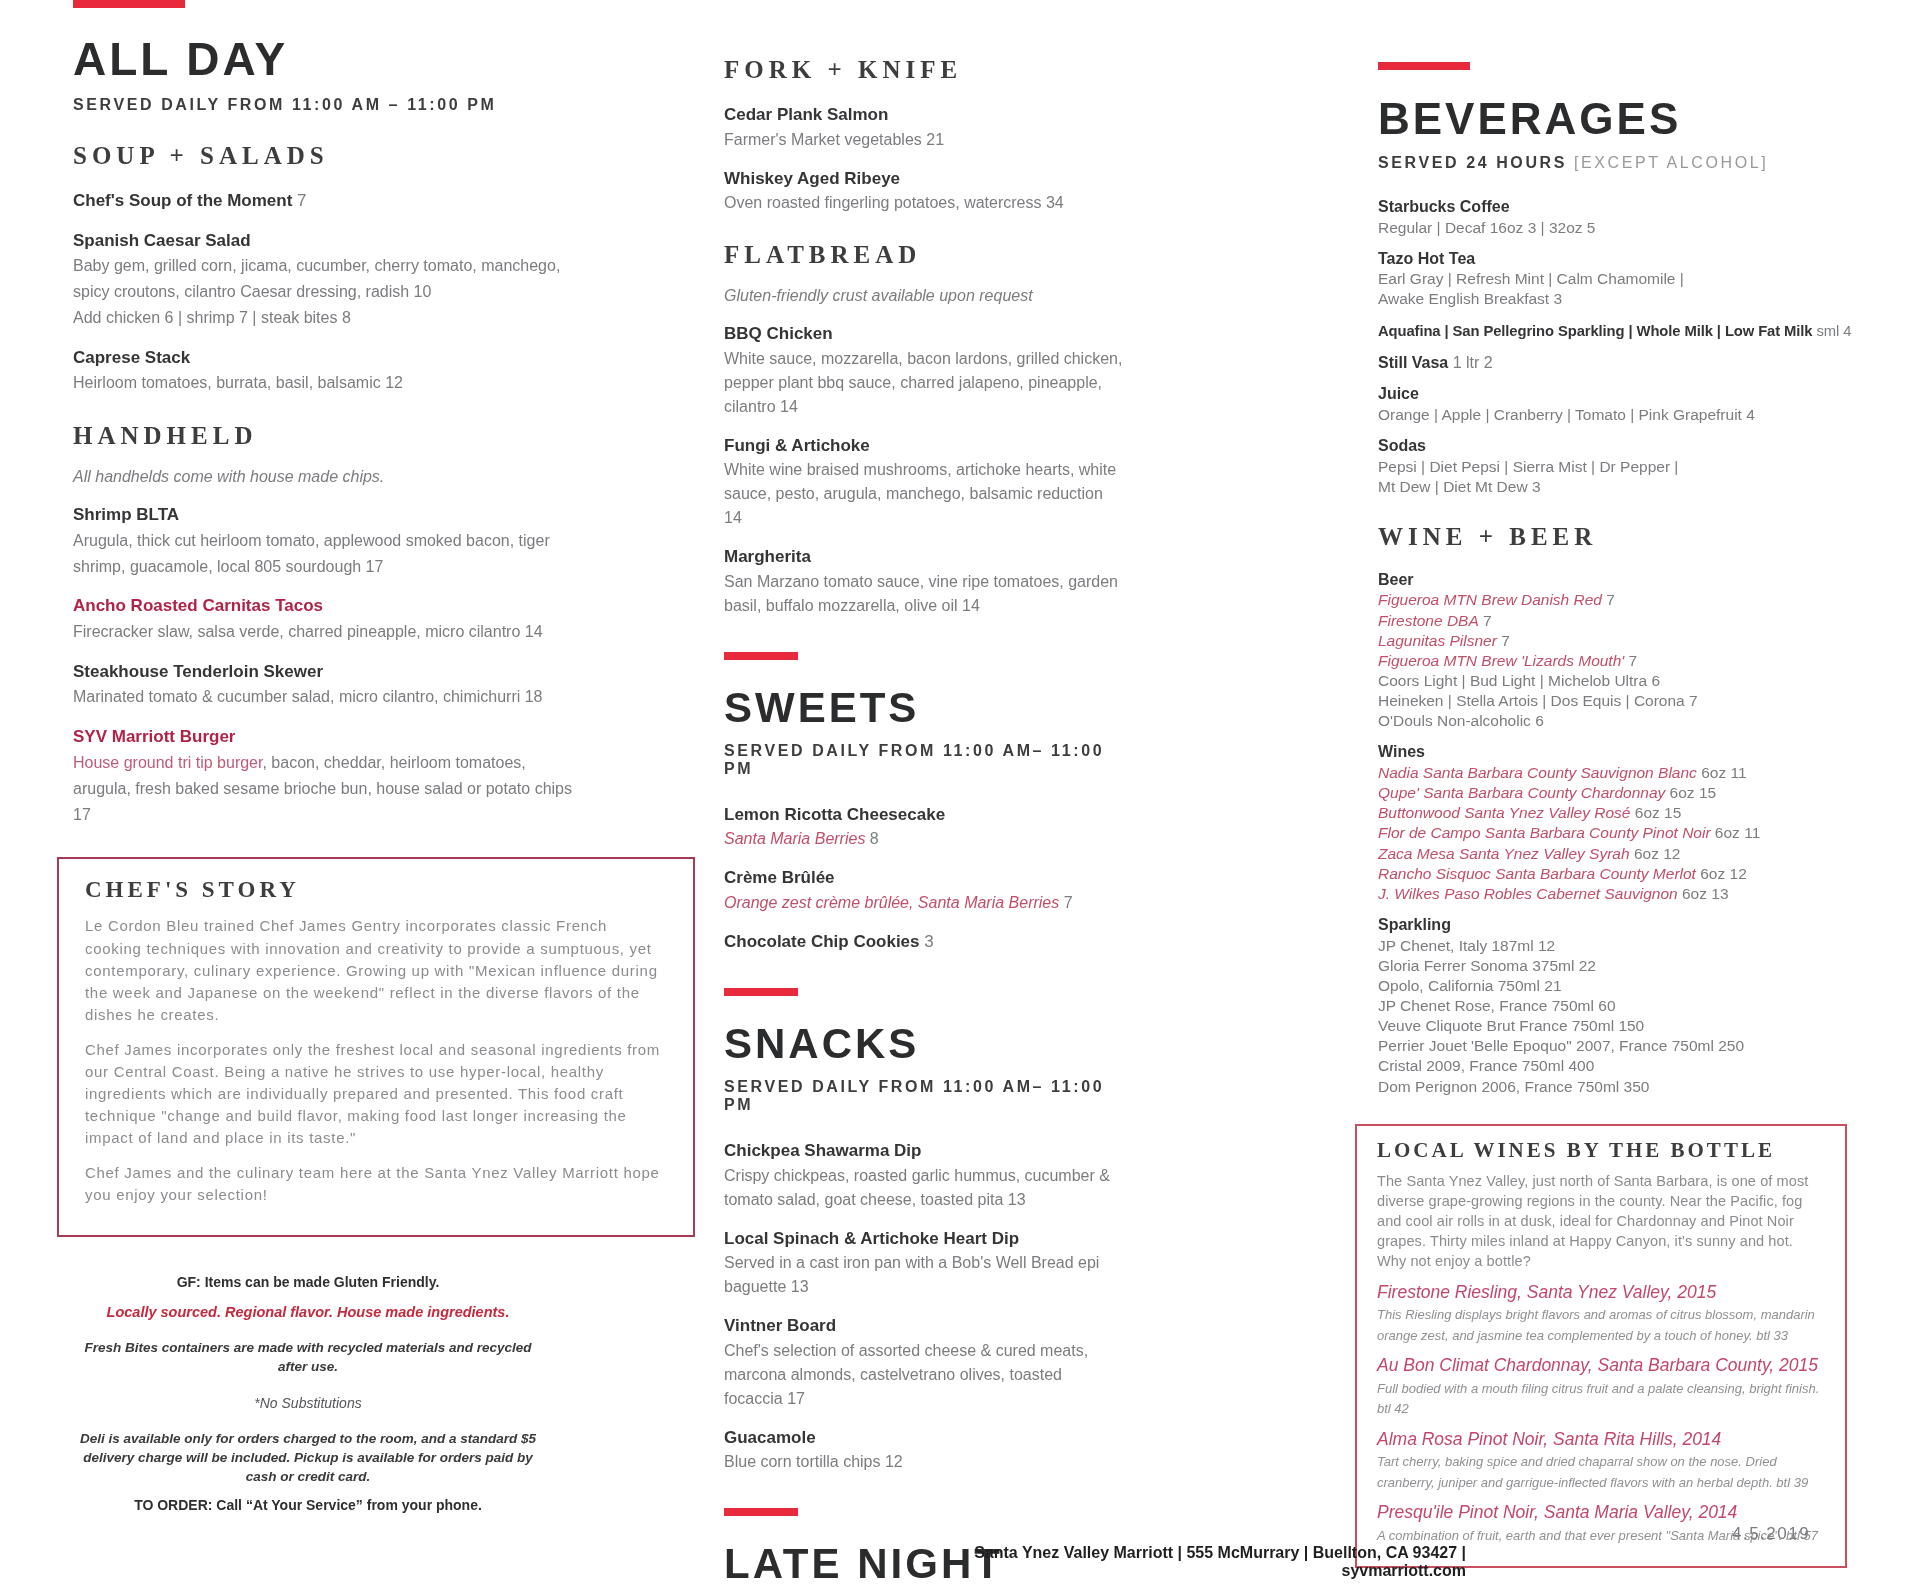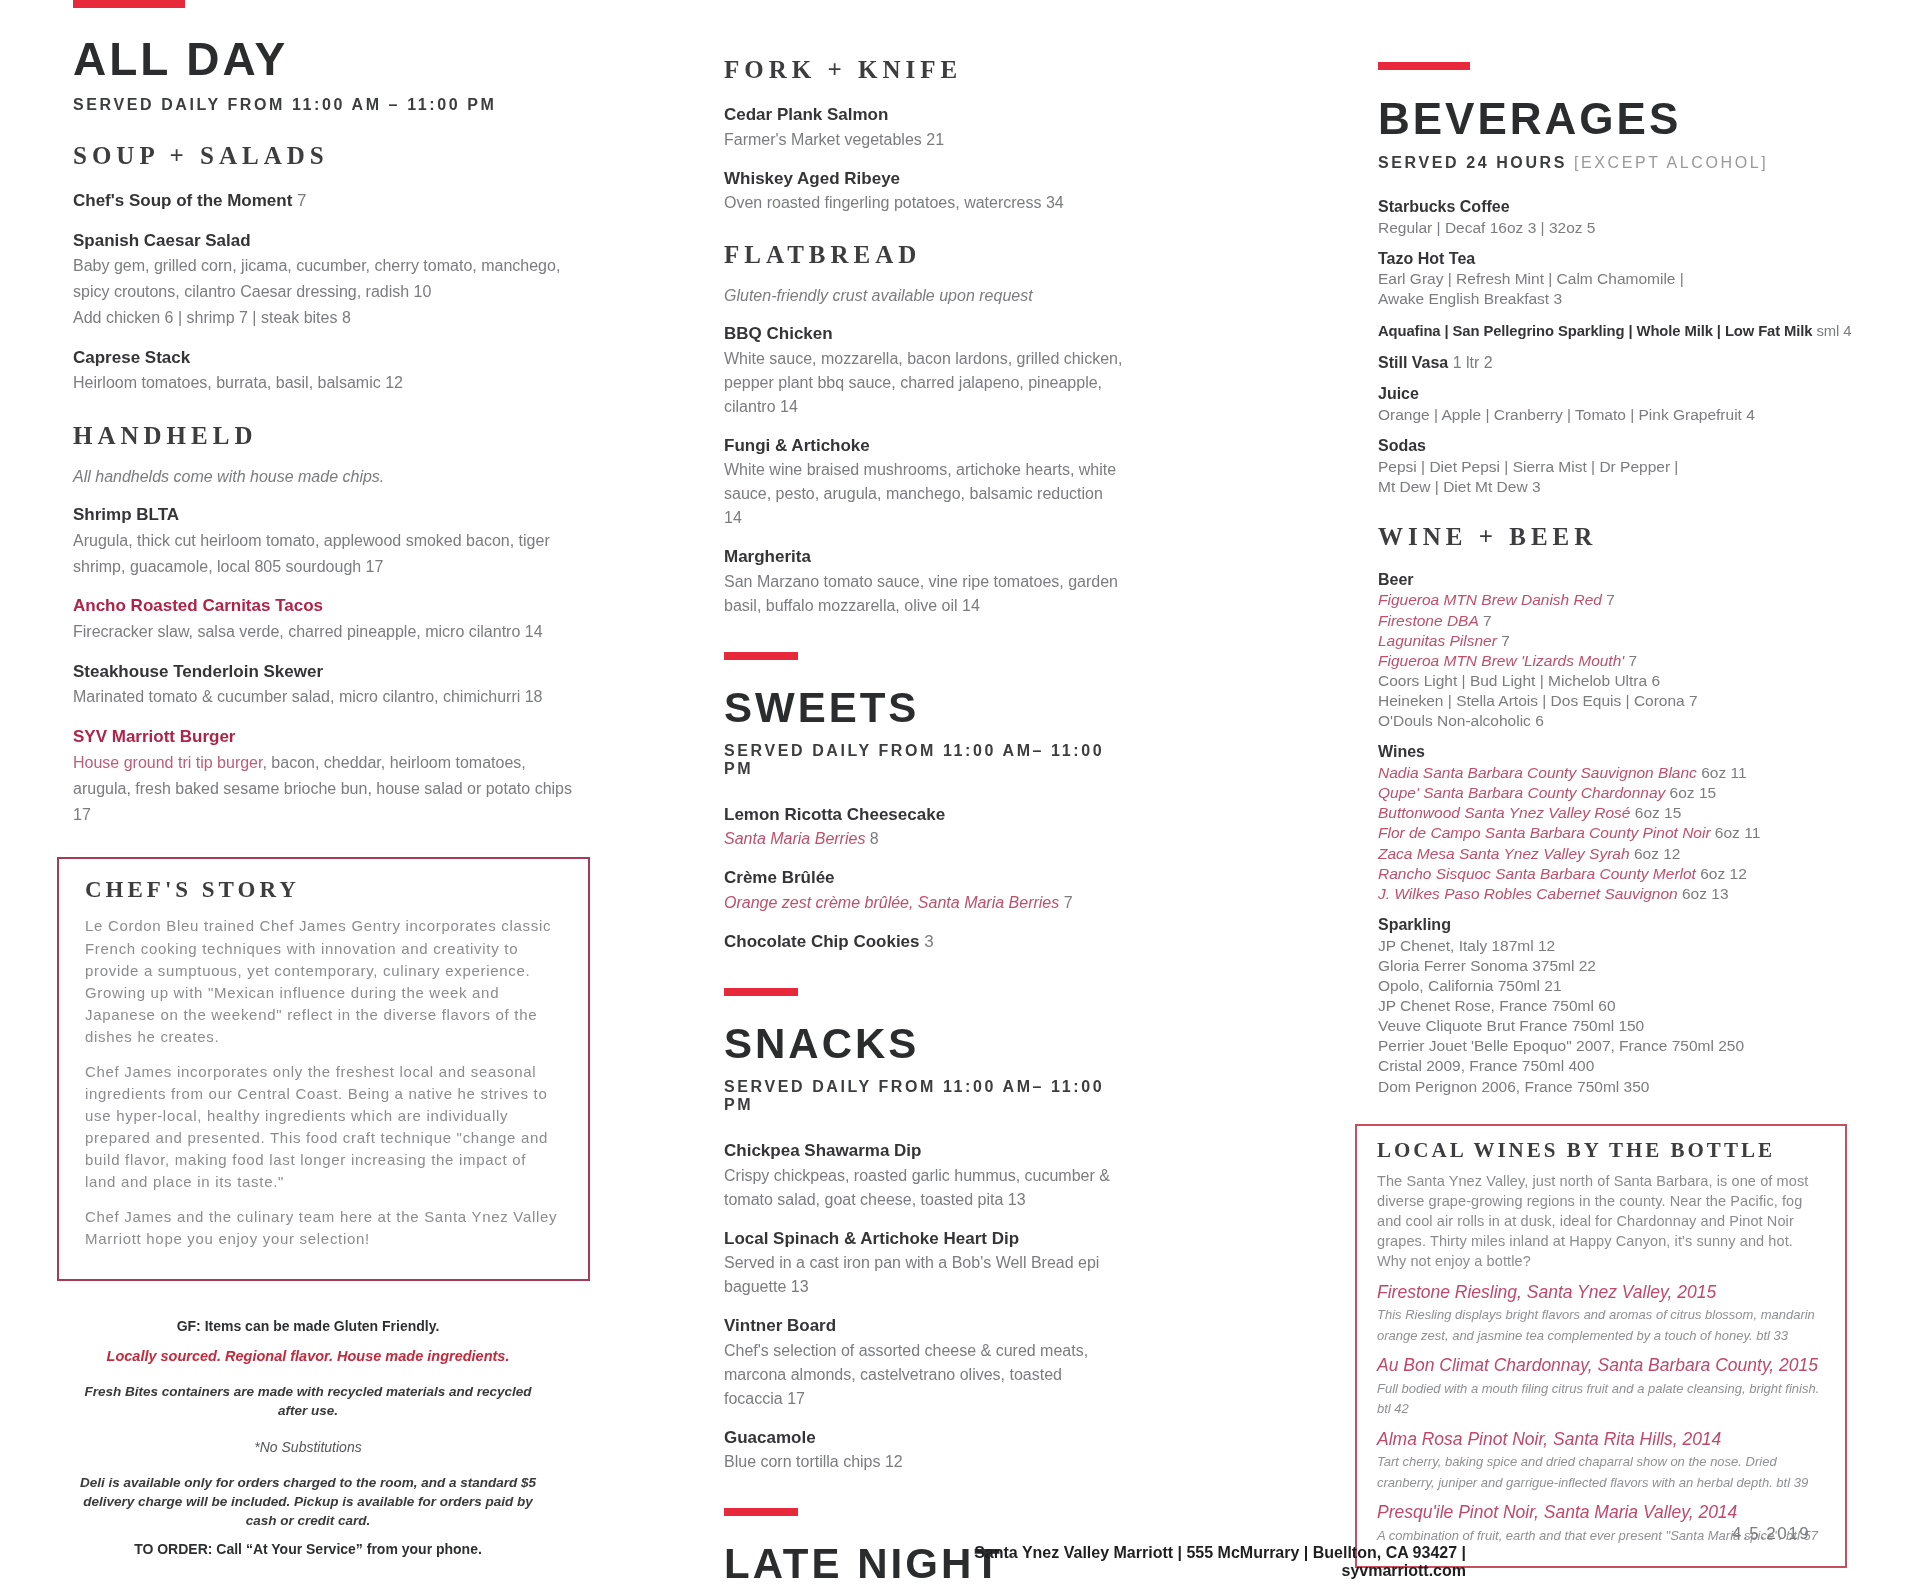--- a/index.html
+++ b/index.html
@@ -45,21 +45,21 @@
   .s-br{font-weight:700;color:#B02347}
   .s-r{color:#C05C77}
   .s-ri{font-style:italic;color:#C14F69}
   .s-is{font-style:italic;font-size:13px;color:#8f9093}
   .s-wri{font-style:italic;color:#C2486A}
 
   .nowrap .item-name{white-space:nowrap}
   .nowrap .s-b,.nowrap .s-p{font-size:14.8px;letter-spacing:-0.1px}
 
   .box{background:#fff}
-  .box-chef{border:2px solid #A93A56;margin:30px 0 0 -16px;width:533px;padding:18px 26px 16px}
+  .box-chef{border:2px solid #A93A56;margin:30px 0 0 -16px;width:638px;padding:18px 26px 16px}
   .box-chef .serif-h{font-size:23px;letter-spacing:4px;margin:0 0 12px}
   .para{font-size:15px;line-height:1.47;letter-spacing:0.7px;color:#8b8c8f;margin-bottom:13px}
   .box-local{border:2px solid #C8505E;margin:27px 0 22px -23px;width:492px;padding:12px 20px 12px}
   .box-local .serif-h{font-size:21px;letter-spacing:3px;margin:0 0 8px}
   .para-intro{font-size:14.5px;line-height:1.38;letter-spacing:0.1px;
               color:#8b8c8f;margin-bottom:10px}
   .box-local .item{margin-bottom:9px}
   .box-local .item-name{font-size:17.5px;line-height:1.35}
   .box-local .item-line{line-height:1.32}
 

